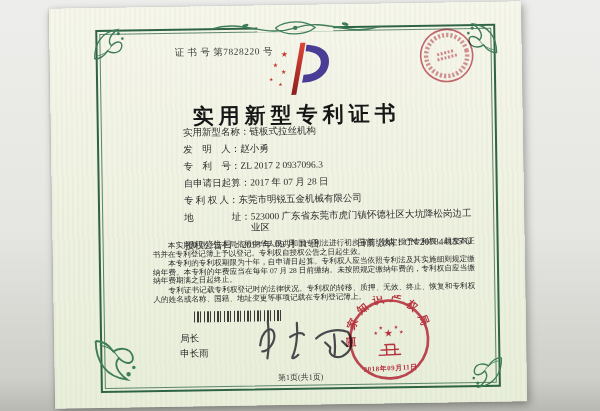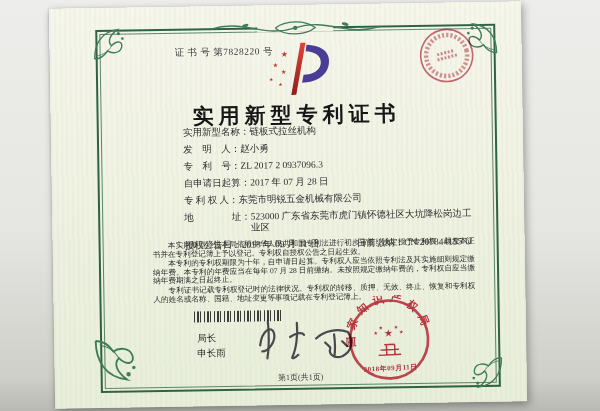--- a/index.html
+++ b/index.html
@@ -40,21 +40,21 @@
   .grant .pair1{width:172px;flex:none;}
 
   .body-text{position:absolute;left:52px;right:22px;top:211px;font-size:7.6px;
     line-height:8.6px;color:#2a2a2a;text-align:justify;}
   .body-text p{margin:0 0 1px 0;text-indent:2em;}
 
   .barcode{position:absolute;left:92px;top:281px;width:88px;height:11px;
     background:repeating-linear-gradient(90deg,#1c1c1c 0 1.5px,transparent 1.5px 3px,#1c1c1c 3px 5.5px,transparent 5.5px 6.5px,#1c1c1c 6.5px 7.5px,transparent 7.5px 10px);
     opacity:.85;}
 
-  .director{position:absolute;left:95px;top:301px;font-size:9.5px;color:#2e2e2e;line-height:15px;}
+  .director{position:absolute;left:78px;top:301px;font-size:9.5px;color:#2e2e2e;line-height:15px;}
 
   .signature{position:absolute;left:150px;top:288px;width:118px;height:46px;}
 
   .seal{position:absolute;left:244px;top:268px;width:86px;height:86px;mix-blend-mode:multiply;transform:rotate(-2deg);}
   .seal svg{position:absolute;inset:0;}
   .seal .seal-date{position:absolute;left:0;right:0;top:68px;text-align:center;
     font-size:7px;color:#c8374a;letter-spacing:.5px;font-weight:bold;}
 
   .page-no{position:absolute;left:0;right:0;bottom:5px;text-align:center;font-size:8px;color:#3a3a3a;}
 </style>

